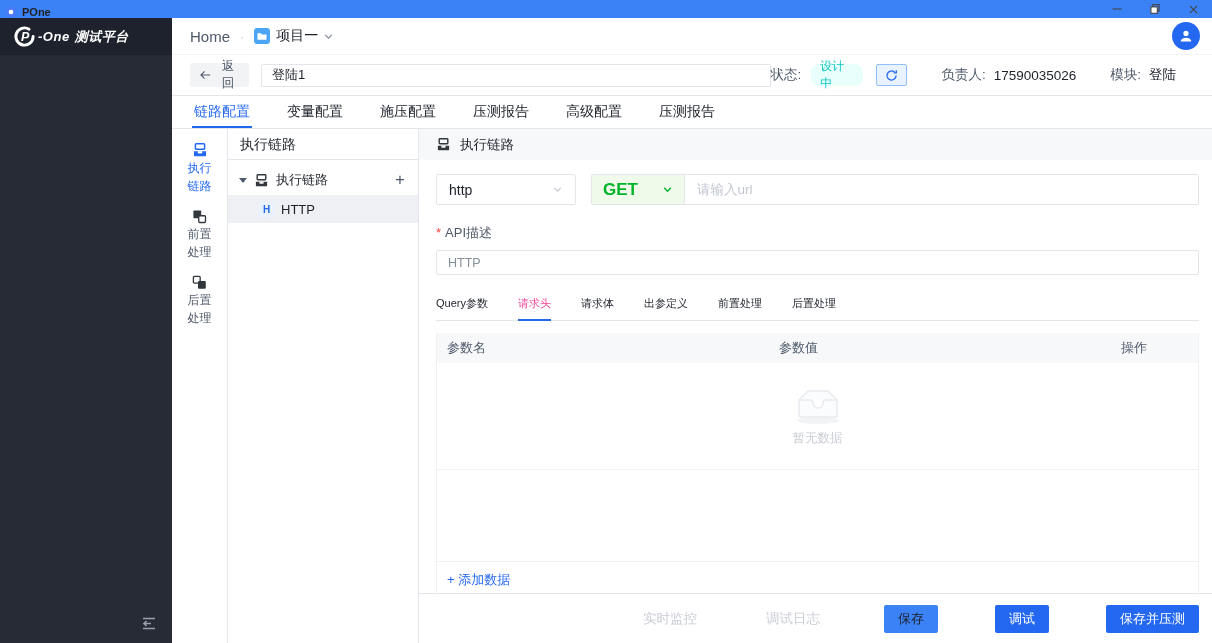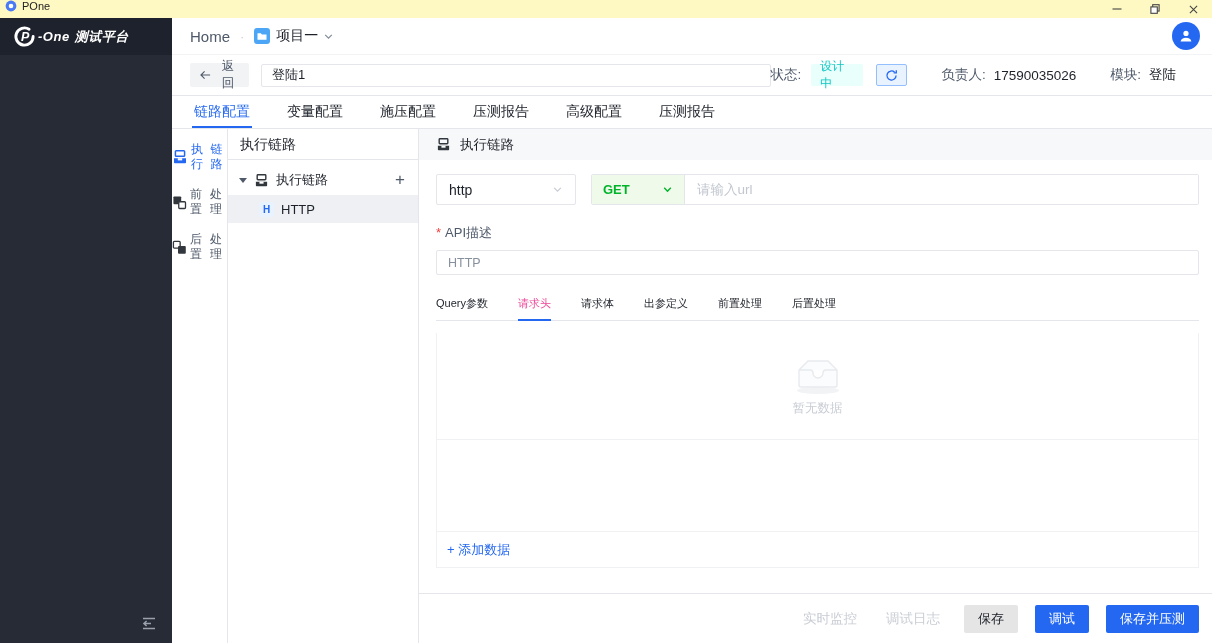--- a/index.html
+++ b/index.html
@@ -1,20 +1,20 @@
 <!DOCTYPE html>
 <html><head>
 <meta charset="utf-8">
 <style>
   * { box-sizing: border-box; margin: 0; padding: 0; }
   body { font-family: "Liberation Sans", "DejaVu Sans", sans-serif; background:#888; }
   .screen { width:1212px; height:643px; background:#fff; position:relative; overflow:hidden; }
 
   
-  .titlebar { height:18px; display:flex; align-items:flex-start; padding-left:5px; background:#fef9c3; }
+  .titlebar { height:18px; display:flex; align-items:flex-end; padding-left:5px; background:#3b82f6;font-weight:bold; }
   .tb-icon { width:12px; height:12px; margin-right:5px; display:flex; }
   .tb-title { font-size:11px; color:#222; }
   .tb-controls { margin-left:auto; display:flex; height:100%; }
   .tb-btn { width:38px; display:flex; align-items:center; justify-content:center; cursor:default; }
 
   
   .app { display:flex; height:625px; }
 
   
   .sidebar { width:172px; background:#262b36; display:flex; flex-direction:column; flex-shrink:0; }
@@ -34,36 +34,36 @@
   .proj-icon { width:16px; height:16px; border-radius:3px; background:#4da6f5; display:flex; align-items:center; justify-content:center; margin-right:6px; }
   .mh-project { font-size:14px; color:#1d2129; cursor:pointer; }
   .mh-chev { color:#86909c; margin-left:5px; display:flex; }
   .avatar { margin-left:auto; width:28px; height:28px; border-radius:50%; background:#2468f2; display:flex; align-items:center; justify-content:center; cursor:pointer; }
 
   .sub-header { height:41px; display:flex; align-items:center; padding:0 36px 0 18px; border-bottom:1px solid #e5e6eb; }
   .back-btn { height:24px; background:#f2f3f5; border:none; border-radius:2px; padding:0 10px; font-size:12.5px; color:#4e5969; display:flex; align-items:center; gap:6px; cursor:pointer; font-family:inherit; }
   .name-input { width:548px; height:23px; margin-left:12px; border:1px solid #e5e6eb; border-radius:2px; padding:0 10px; font-size:13px; color:#1d2129; outline:none; font-family:inherit; }
   .sh-spacer { flex:1; }
   .sh-label { font-size:13.5px; color:#4e5969; white-space:nowrap; }
-  .status-badge { height:22px; margin-left:10px; padding:0 9px; background:#e8fffb; color:#0fc6c2; font-size:12px; border-radius:2px; display:flex; align-items:center; }
+  .status-badge { height:22px; margin-left:10px; padding:0 9px; background:#e8fffb; color:#0fc6c2; font-size:12px; border-radius:8px; display:flex; align-items:center; }
   .refresh-btn { width:34px; height:22px; margin-left:13px; background:#e8f3ff; border:1px solid #94bfff; border-radius:2px; display:flex; align-items:center; justify-content:center; cursor:pointer; }
   .sh-group { margin-left:34px; display:flex; align-items:center; gap:8px; }
   .sh-value { font-size:13.5px; color:#1d2129; white-space:nowrap; }
 
   
   .tabs-row { height:33px; display:flex; gap:37px; padding-left:22px; border-bottom:1px solid #e5e6eb; }
   .tab { font-size:14px; color:#1d2129; line-height:31px; position:relative; cursor:pointer; }
   .tab.active { color:#2468f2; }
   .tab.active::after { content:""; position:absolute; left:-2px; right:-2px; bottom:0; height:2px; background:#2468f2; }
 
   
   .content { flex:1; display:flex; min-height:0; }
 
   .rail { width:56px; border-right:1px solid #e5e6eb; display:flex; flex-direction:column; align-items:center; padding-top:13px; gap:15px; flex-shrink:0; }
-  .rail-item { display:flex; flex-direction:row; align-items:center; gap:3px; font-size:12px; line-height:15px; color:#4e5969; cursor:pointer; }
+  .rail-item { display:flex; flex-direction:column; align-items:center; gap:3px; font-size:12px; line-height:15px; color:#4e5969; cursor:pointer; }
   .rail-item .ri-icon { color:#31373d; display:flex; }
   .rail-item.active { color:#2468f2; }
   .rail-item.active .ri-icon { color:#2468f2; }
 
   .tree { width:191px; border-right:1px solid #e5e6eb; flex-shrink:0; }
   .tree-header { height:31px; line-height:30px; padding-left:12px; border-bottom:1px solid #e5e6eb; font-size:14px; color:#1d2129; }
   .tree-root { height:30px; margin-top:5px; display:flex; align-items:center; gap:7px; padding:0 13px 0 11px; font-size:13px; color:#1d2129; cursor:pointer; }
   .caret-down { width:0; height:0; border-left:4px solid transparent; border-right:4px solid transparent; border-top:5px solid #4e5969; }
   .tr-icon { color:#31373d; display:flex; }
   .tree-add { margin-left:auto; font-size:17px; color:#4e5969; line-height:16px; cursor:pointer; }
@@ -73,21 +73,21 @@
   
   .panel { flex:1; display:flex; flex-direction:column; min-width:0; }
   .panel-header { height:31px; background:#f7f8fa; display:flex; align-items:center; gap:9px; padding-left:17px; font-size:13.5px; color:#1d2129; flex-shrink:0; }
   .ph-icon { color:#31373d; display:flex; }
   .panel-body { flex:1; padding:14px 13px 0 17px; overflow:hidden; }
 
   .form-row { display:flex; gap:15px; }
   .select-box { width:140px; height:31px; border:1px solid #e5e6eb; border-radius:2px; display:flex; align-items:center; padding:0 12px; font-size:14px; color:#1d2129; cursor:pointer; }
   .chev { margin-left:auto; color:#c9cdd4; display:flex; }
   .url-group { flex:1; height:31px; border:1px solid #e5e6eb; border-radius:2px; display:flex; overflow:hidden; }
-  .method-box { width:93px; flex-shrink:0; background:#f0faeb; display:flex; align-items:center; padding:0 11px; border-right:1px solid #e5e6eb; font-size:13px; font-weight:bold; color:#00b42a; cursor:pointer; }
+  .method-box { width:93px; flex-shrink:0; background:#f0faeb; display:flex; align-items:center; padding:0 11px; border-right:1px solid #e5e6eb; font-size:17px; font-weight:bold; color:#00b42a; cursor:pointer; }
   .method-box .chev { color:#00b42a; }
   .url-input { flex:1; border:none; outline:none; padding:0 12px; font-size:13.5px; color:#1d2129; font-family:inherit; }
   .url-input::placeholder { color:#c2c7cf; }
 
   .api-label { margin-top:19px; font-size:13px; color:#4e5969; }
   .required-mark { color:#f53f3f; margin-right:4px; }
   .api-input { margin-top:8px; width:100%; height:25px; border:1px solid #e5e6eb; border-radius:2px; padding:0 11px; font-size:12.5px; color:#86909c; outline:none; font-family:inherit; }
 
   .inner-tabs { margin-top:15px; display:flex; gap:30px; border-bottom:1px solid #e5e6eb; }
   .itab { font-size:11px; color:#1d2129; padding:6px 0 9px; position:relative; cursor:pointer; }
@@ -98,25 +98,25 @@
   .thead { display:flex; align-items:center; height:30px; background:#f7f8fa; font-size:13px; color:#4e5969; }
   .th-name { flex:1; padding-left:10px; }
   .th-value { width:342px; }
   .th-op { width:77px; }
   .tbody-empty { height:107px; border-bottom:1px solid #f0f1f3; display:flex; flex-direction:column; align-items:center; justify-content:center; }
   .empty-text { margin-top:5px; font-size:12.5px; color:#c9cdd4; }
   .tbody-spacer { height:92px; border-bottom:1px solid #f0f1f3; }
   .add-row { height:35px; display:flex; align-items:center; padding-left:10px; }
   .add-link { font-size:13px; color:#2468f2; cursor:pointer; }
 
-  .panel-footer { height:50px; border-top:1px solid #e5e6eb; display:flex; align-items:center; justify-content:flex-end; padding-right:13px; flex-shrink:0; }
+  .panel-footer { height:50px; border-top:1px solid #e5e6eb; display:flex; align-items:center; justify-content:flex-end; padding-right:13px; flex-shrink:0;gap:40px; }
   .ft-link { font-size:13.5px; color:#c9cdd4; cursor:not-allowed; }
   .ft-link + .ft-link { margin-left:29px; }
   .btn { height:28px; border:none; border-radius:2px; font-size:13px; display:flex; align-items:center; padding:0 14px; cursor:pointer; font-family:inherit; white-space:nowrap; }
-  .btn-plain { background:#e5e5e5; color:#1d2129; margin-left:24px;font-family:Liberation Serif, serif; }
+  .btn-plain { background:#3b82f6; color:#1d2129; margin-left:24px;font-family:Liberation Serif, serif; }
   .btn-primary { background:#2468f2; color:#fff; margin-left:17px; }
 </style>
 </head>
 <body>
 
 <div class="screen">
 
   <div class="titlebar">
     <span class="tb-icon">
       <svg width="12" height="12" viewBox="0 0 12 12">
@@ -329,20 +329,25 @@
             <div class="inner-tabs">
               <span class="itab">Query参数</span>
               <span class="itab active">请求头</span>
               <span class="itab">请求体</span>
               <span class="itab">出参定义</span>
               <span class="itab">前置处理</span>
               <span class="itab">后置处理</span>
             </div>
 
             <div class="param-table">
+              <div class="thead">
+                <span class="th-name">参数名</span>
+                <span class="th-value">参数值</span>
+                <span class="th-op">操作</span>
+              </div>
               <div class="tbody-empty">
                 <span style="display:flex;">
                   <svg width="62" height="40" viewBox="0 0 62 40">
                     <ellipse cx="31" cy="35.5" rx="21" ry="3.5" fill="#f2f3f5"></ellipse>
                     <path d="M12 15 21 6h20l9 9v15a2 2 0 0 1-2 2H14a2 2 0 0 1-2-2z" fill="#fbfcfd" stroke="#e8eaee" stroke-width="1.4"></path>
                     <path d="M12 15h11a3 3 0 0 1 3 3 5 5 0 0 0 10 0 3 3 0 0 1 3-3h11" fill="#fff" stroke="#e8eaee" stroke-width="1.4"></path>
                   </svg>
                 </span>
                 <span class="empty-text">暂无数据</span>
               </div>

